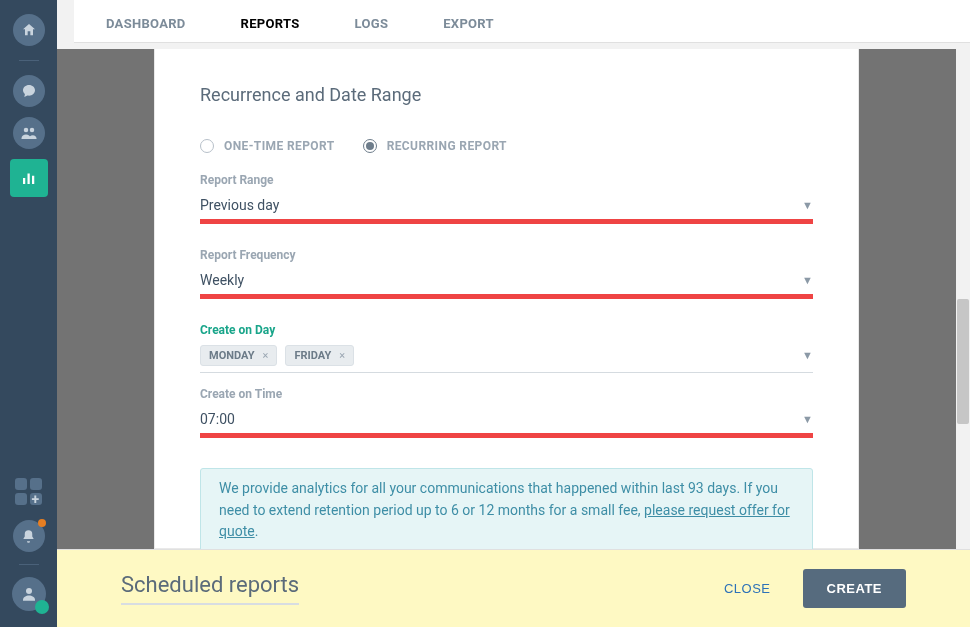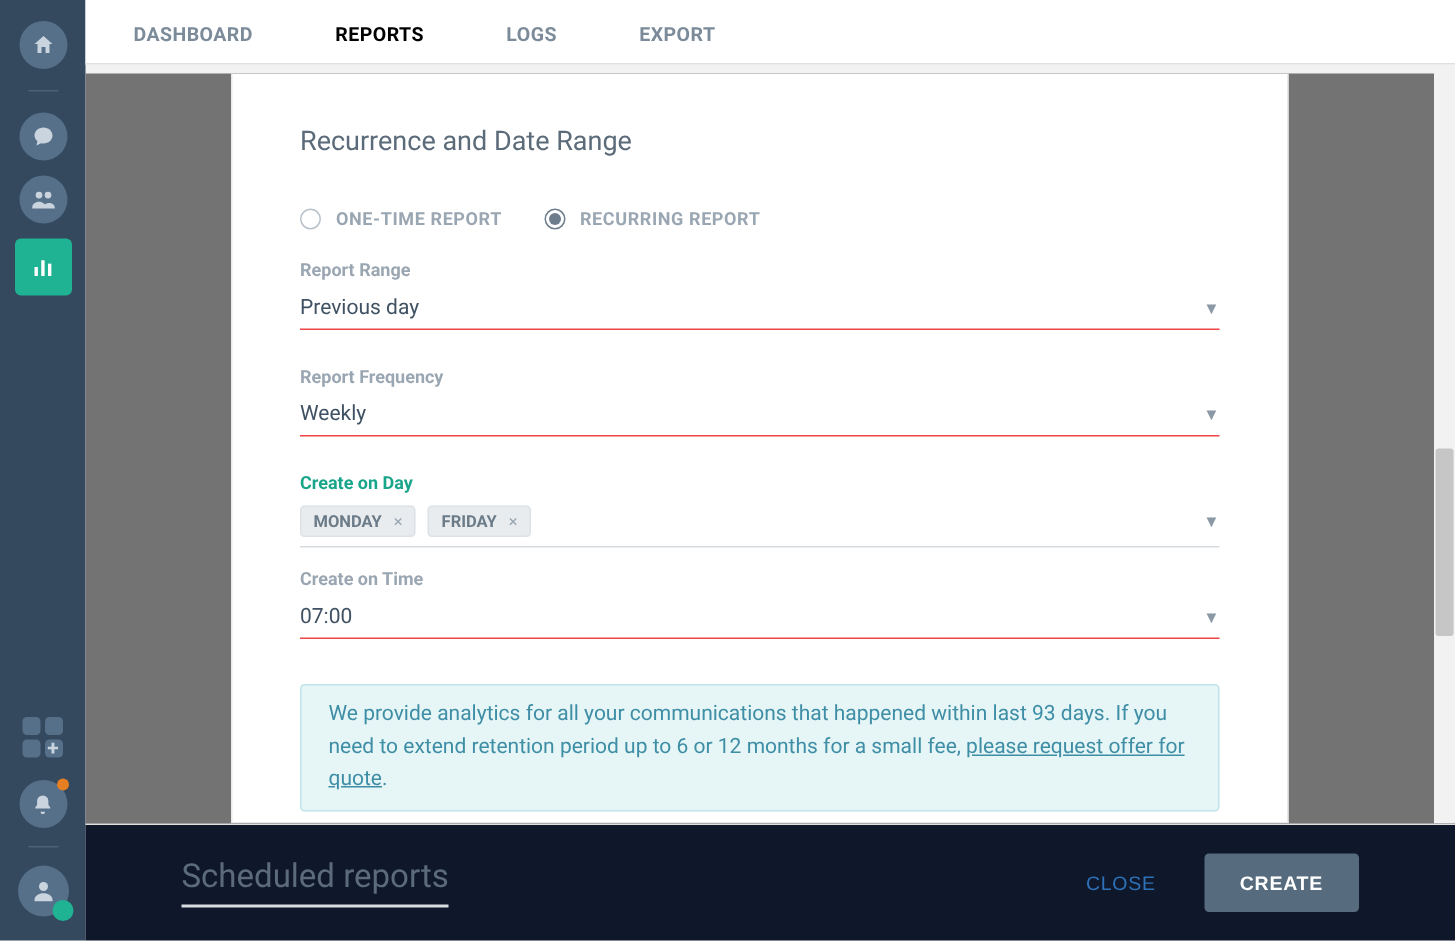--- a/index.html
+++ b/index.html
@@ -50,21 +50,21 @@
   .sb-grid .q1 { left:2px; top:17px; }
   .sb-grid .q2 { left:17px; top:17px; display:flex; align-items:center; justify-content:center; color:#34495e; font-size:11px; font-weight:bold;}
   .sb-grid .q2::before { content:"+"; color:#c9d4de; position:absolute; left:2px; top:-2px; font-size:14px; }
   .sb-bell { width:32px; height:32px; background:#56708a; border-radius:50%; display:flex; align-items:center; justify-content:center; position:relative; cursor:pointer;}
   .badge-dot { position:absolute; top:-1px; right:-1px; width:8px; height:8px; background:#e67e22; border-radius:50%; }
   .sb-avatar { width:34px; height:34px; background:#56708a; border-radius:50%; display:flex; align-items:center; justify-content:center; position:relative; cursor:pointer;}
   .sb-avatar-gear { position:absolute; right:-3px; bottom:-3px; width:14px; height:14px; background:#1fb393; border-radius:50%; }
 
   .topbar {
     position: absolute;
-    left: 57px; top: 0; right: 0;
+    left: 74px; top: 0; right: 0;
     height: 43px;
     background: #fff;
     border-bottom: 1px solid #e0e0e0;
     display: flex;
     align-items: center;
     padding-left: 32px;
     gap: 55px;
   }
   .tab {
     font-size: 13px;
@@ -106,21 +106,21 @@
   }
   .radio.selected { border-color:#6e7d8b;}
   .radio.selected::after { content:""; width:8px; height:8px; background:#6e7d8b; border-radius:50%; }
   .radio-label { font-size:12px; font-weight:700; color:#9aa6b2; letter-spacing:0.4px; text-transform:uppercase;}
 
   .field { margin-bottom: 24px; }
   .field-label { font-size:12px; font-weight:700; color:#9aa6b2; margin-bottom:4px; }
   .field-label.teal { color:#19a58a; }
   .select {
     display:flex; justify-content:space-between; align-items:center;
-    border-bottom:1px solid #ef4444;
+    border-bottom:5px solid #ef4444;
     padding: 6px 0 6px 0;
     font-size:14px; color:#3f5163;
     cursor:pointer;
   }
   .select .caret { color:#8b99a6; font-size:11px; }
 
   .chips-row { display:flex; justify-content:space-between; align-items:center; border-bottom:1px solid #d5dbe0; padding:4px 0 6px; cursor:pointer;}
   .chips { display:flex; gap:8px; }
   .chip {
     background:#e8ecef; border:1px solid #dbe1e6; border-radius:3px;
@@ -132,21 +132,21 @@
   .info-box {
     background:#e6f5f6; border:1px solid #bfe5e8; border-radius:3px;
     padding:9px 18px; font-size:14px; color:#3e8ea6; line-height:1.55;
     margin-top:30px;
   }
   .info-box .link { color:#3e8ea6; text-decoration:underline; cursor:pointer;}
 
   .footer {
     position:absolute;
     left:57px; bottom:0; right:0;
-    height:78px; background:#0f172a;
+    height:78px; background:#fef9c3;
     border-top:1px solid #e0e0e0;
     display:flex; align-items:center;
     padding: 0 64px;
     gap: 16px;
   }
   .footer-title {
     font-size:22px; color:#5b6b7a; font-weight:400;
     border-bottom: 2px solid #d8dde2; padding-bottom:6px;
   }
   .footer-spacer { flex:1; }

